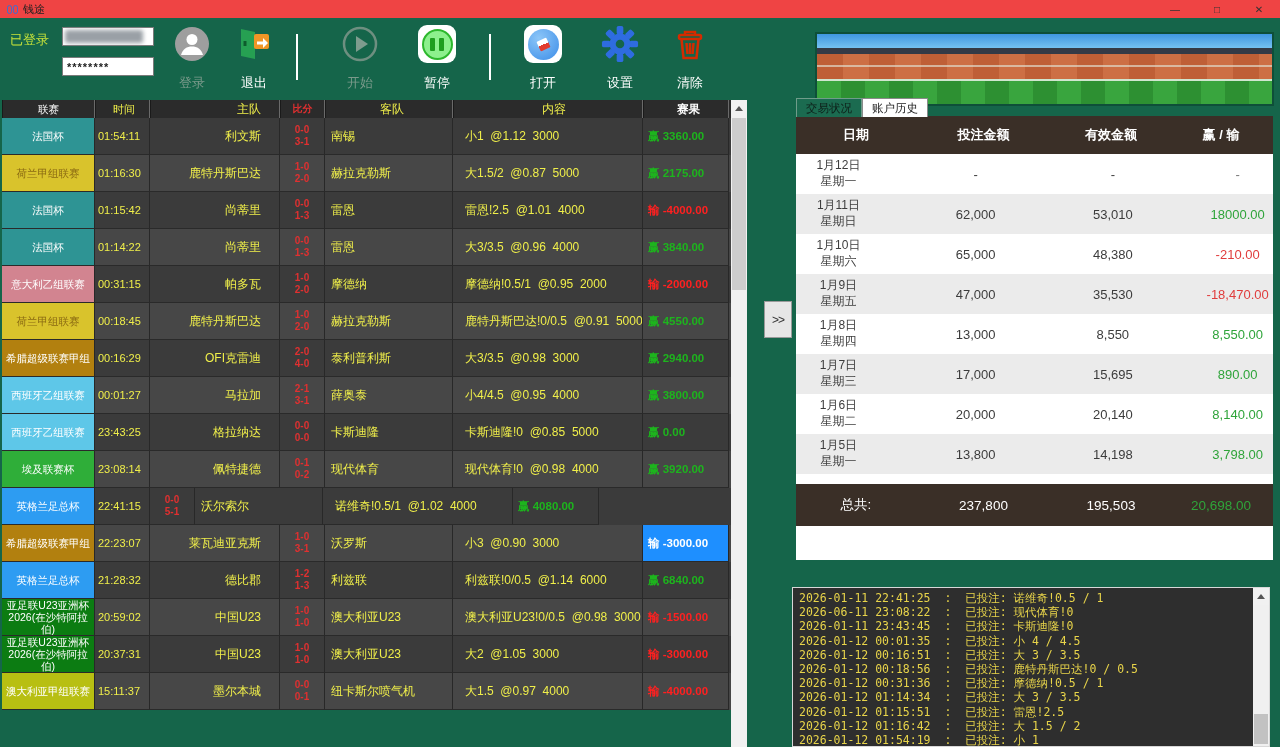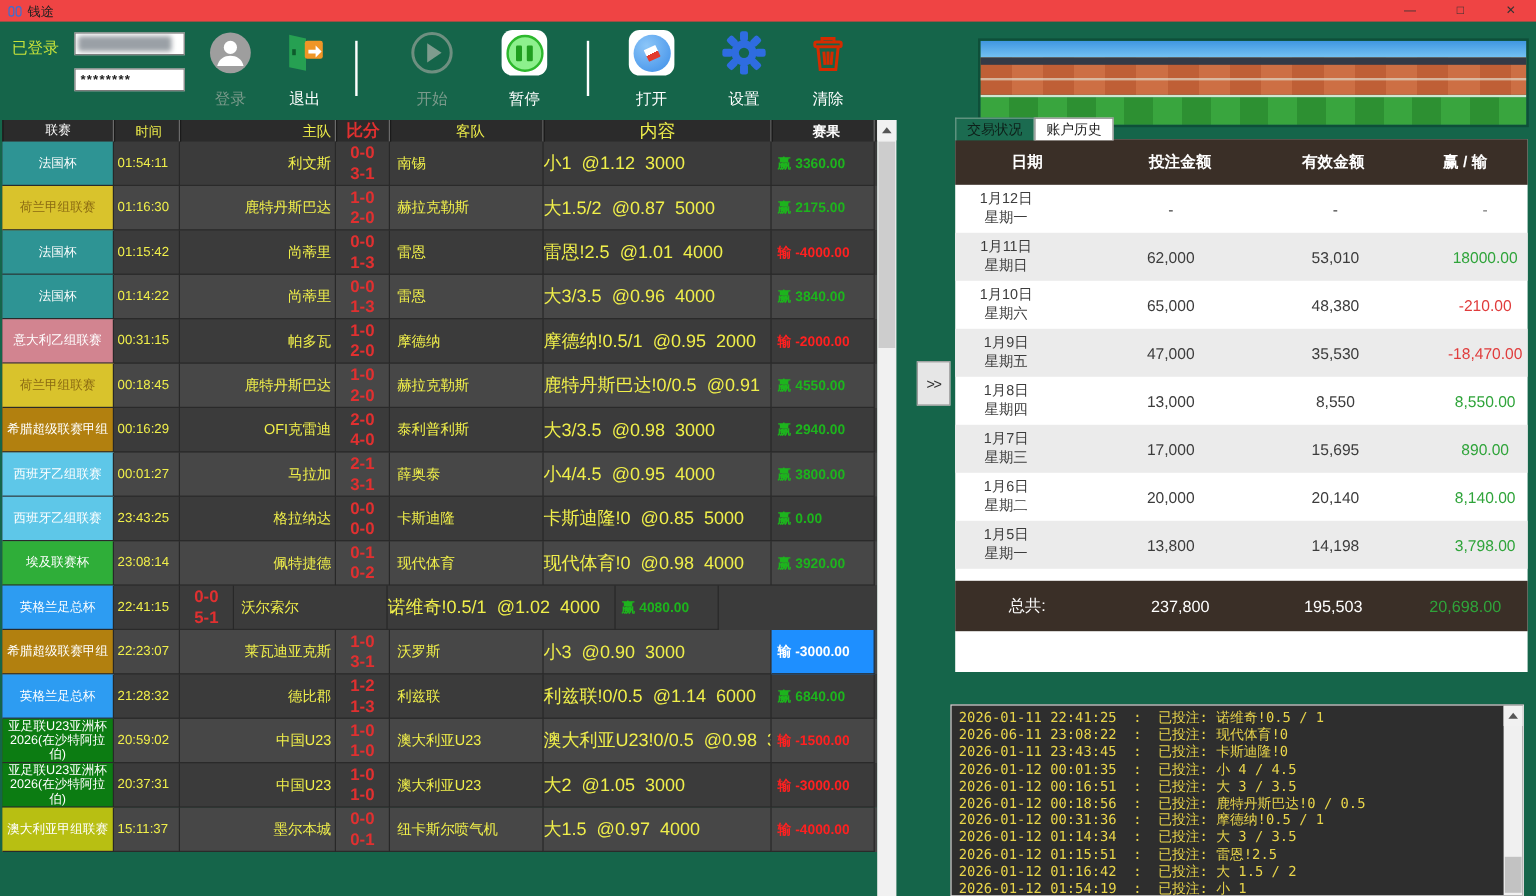--- a/index.html
+++ b/index.html
@@ -57,25 +57,25 @@
   .mt-header { display:flex; height:18px; background:#2b2b2b; }
   .mh { color:#fff; font-size:11px; display:flex; align-items:center; justify-content:center;
         border-right:1px solid #6a6a6a; border-left:1px solid #1a1a1a; }
   .mt-row { display:flex; height:37px; }
   .mt-row:nth-child(odd)  { background:#3b3b3b; }
   .mt-row:nth-child(even) { background:#474747; }
   .mc { border-right:1px solid #282828; border-bottom:1px solid #2a2a2a; display:flex;
         align-items:center; overflow:hidden; }
   .c0 { width:93px; justify-content:center; text-align:center; font-size:10.5px; line-height:1.15; padding:0 2px; }
   .c1 { width:55px; color:#f0ef4a; font-size:11px; padding-left:3px; }
-  .c2 { width:130px; color:#f0ef4a; font-size:12px; justify-content:flex-end; padding-right:3px; }
-  .c3 { width:45px; flex-direction:column; justify-content:center; color:#e03030; font-size:14px;
+  .c2 { width:130px; color:#f0ef4a; font-size:12px; justify-content:flex-end; padding-right:18px; }
+  .c3 { width:45px; flex-direction:column; justify-content:center; color:#e03030; font-size:10px;
         font-weight:bold; line-height:1.25; }
   .c4 { width:128px; color:#f0ef4a; font-size:12px; padding-left:6px; }
-  .c5 { width:190px; color:#f0ef4a; font-size:15px; padding-left:0; white-space:pre; }
+  .c5 { width:190px; color:#f0ef4a; font-size:12px; padding-left:12px; white-space:pre; }
   .c6 { width:86px; font-size:11.5px; font-weight:bold; padding-left:5px; white-space:pre; }
   .r-win { color:#1db41d; }
   .r-loss { color:#ff2020; }
   .r-selected { background:#1e8fff; color:#ffffff; }
 
   
   .vscroll { position:absolute; left:731px; top:100px; width:16px; height:647px; background:#f1f1f1; }
   .scroll-btn { height:17px; display:flex; align-items:center; justify-content:center; background:#f1f1f1; }
   .arr-up { width:0; height:0; border-left:4px solid transparent; border-right:4px solid transparent;
             border-bottom:5px solid #555; }

